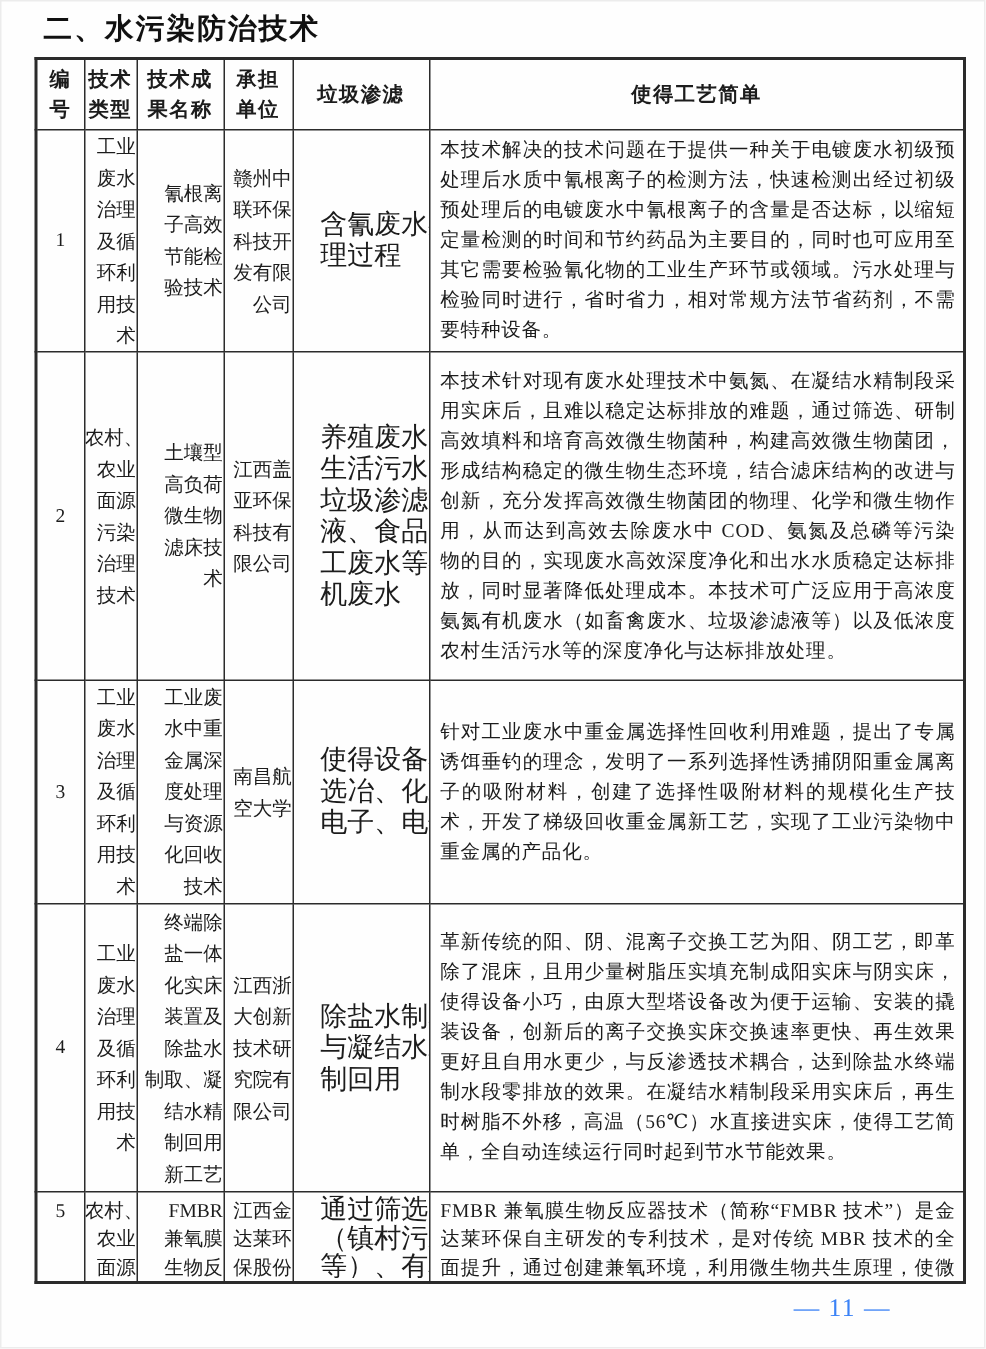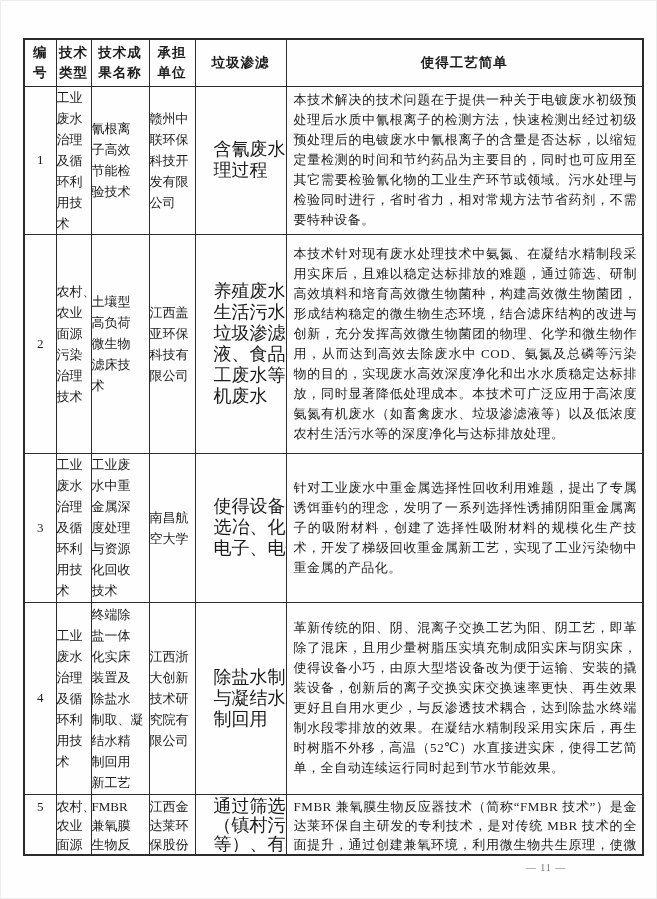--- a/index.html
+++ b/index.html
@@ -44,21 +44,21 @@
     line-height: 20px;
     text-align: center;
     white-space: pre;
     letter-spacing: 1px;
   }
   td.c-no {
     text-align: center;
     font-size: 13px;
   }
   td.c-type, td.c-name, td.c-unit {
-    text-align: left;
+    text-align: right;
     font-size: 13px;
     line-height: 21px;
     white-space: pre;
   }
   td.c-field {
     text-align: left;
     font-size: 18px;
     line-height: 21px;
     white-space: pre;
     padding-left: 18px;
@@ -75,32 +75,33 @@
   tr.clipped td .clip {
     height: 55px;
     overflow: hidden;
     line-height: 19px;
   }
   tr.clipped td.c-content .clip { line-height: 19px; }
   .page-number {
     position: absolute;
     left: 498px; top: 862px;
     width: 96px;
-    text-align: center;
-    font-size: 10px;
-    color: #737373;
+    text-align: right;
+    font-size: 17px;
+    color: #3b82f6;
     white-space: nowrap;
     letter-spacing: 1px;
   }
 </style>
 </head>
 <body>
 
 <div class="page">
 
+  <div class="doc-title">二、水污染防治技术</div>
 
   <table class="results">
     <colgroup>
       <col style="width:32px">
       <col style="width:35px">
       <col style="width:58px">
       <col style="width:46px">
       <col style="width:91px">
       <col style="width:357px">
     </colgroup>
@@ -210,21 +211,21 @@
 制回用
 新工艺</td>
       <td class="c-unit">江西浙
 大创新
 技术研
 究院有
 限公司</td>
       <td class="c-field">除盐水制取
 与凝结水精
 制回用</td>
-      <td class="c-content">革新传统的阳、阴、混离子交换工艺为阳、阴工艺，即革除了混床，且用少量树脂压实填充制成阳实床与阴实床，使得设备小巧，由原大型塔设备改为便于运输、安装的撬装设备，创新后的离子交换实床交换速率更快、再生效果更好且自用水更少，与反渗透技术耦合，达到除盐水终端制水段零排放的效果。在凝结水精制段采用实床后，再生时树脂不外移，高温（52℃）水直接进实床，使得工艺简单，全自动连续运行同时起到节水节能效果。</td>
+      <td class="c-content">革新传统的阳、阴、混离子交换工艺为阳、阴工艺，即革除了混床，且用少量树脂压实填充制成阳实床与阴实床，使得设备小巧，由原大型塔设备改为便于运输、安装的撬装设备，创新后的离子交换实床交换速率更快、再生效果更好且自用水更少，与反渗透技术耦合，达到除盐水终端制水段零排放的效果。在凝结水精制段采用实床后，再生时树脂不外移，高温（56℃）水直接进实床，使得工艺简单，全自动连续运行同时起到节水节能效果。</td>
     </tr>
 
     <tr class="clipped" style="height:60px">
       <td class="c-no">
             <div class="clip">5</div>
           </td>
       <td class="c-type"><div class="clip">农村、
 农业
 面源</div></td>
       <td class="c-name"><div class="clip">FMBR

